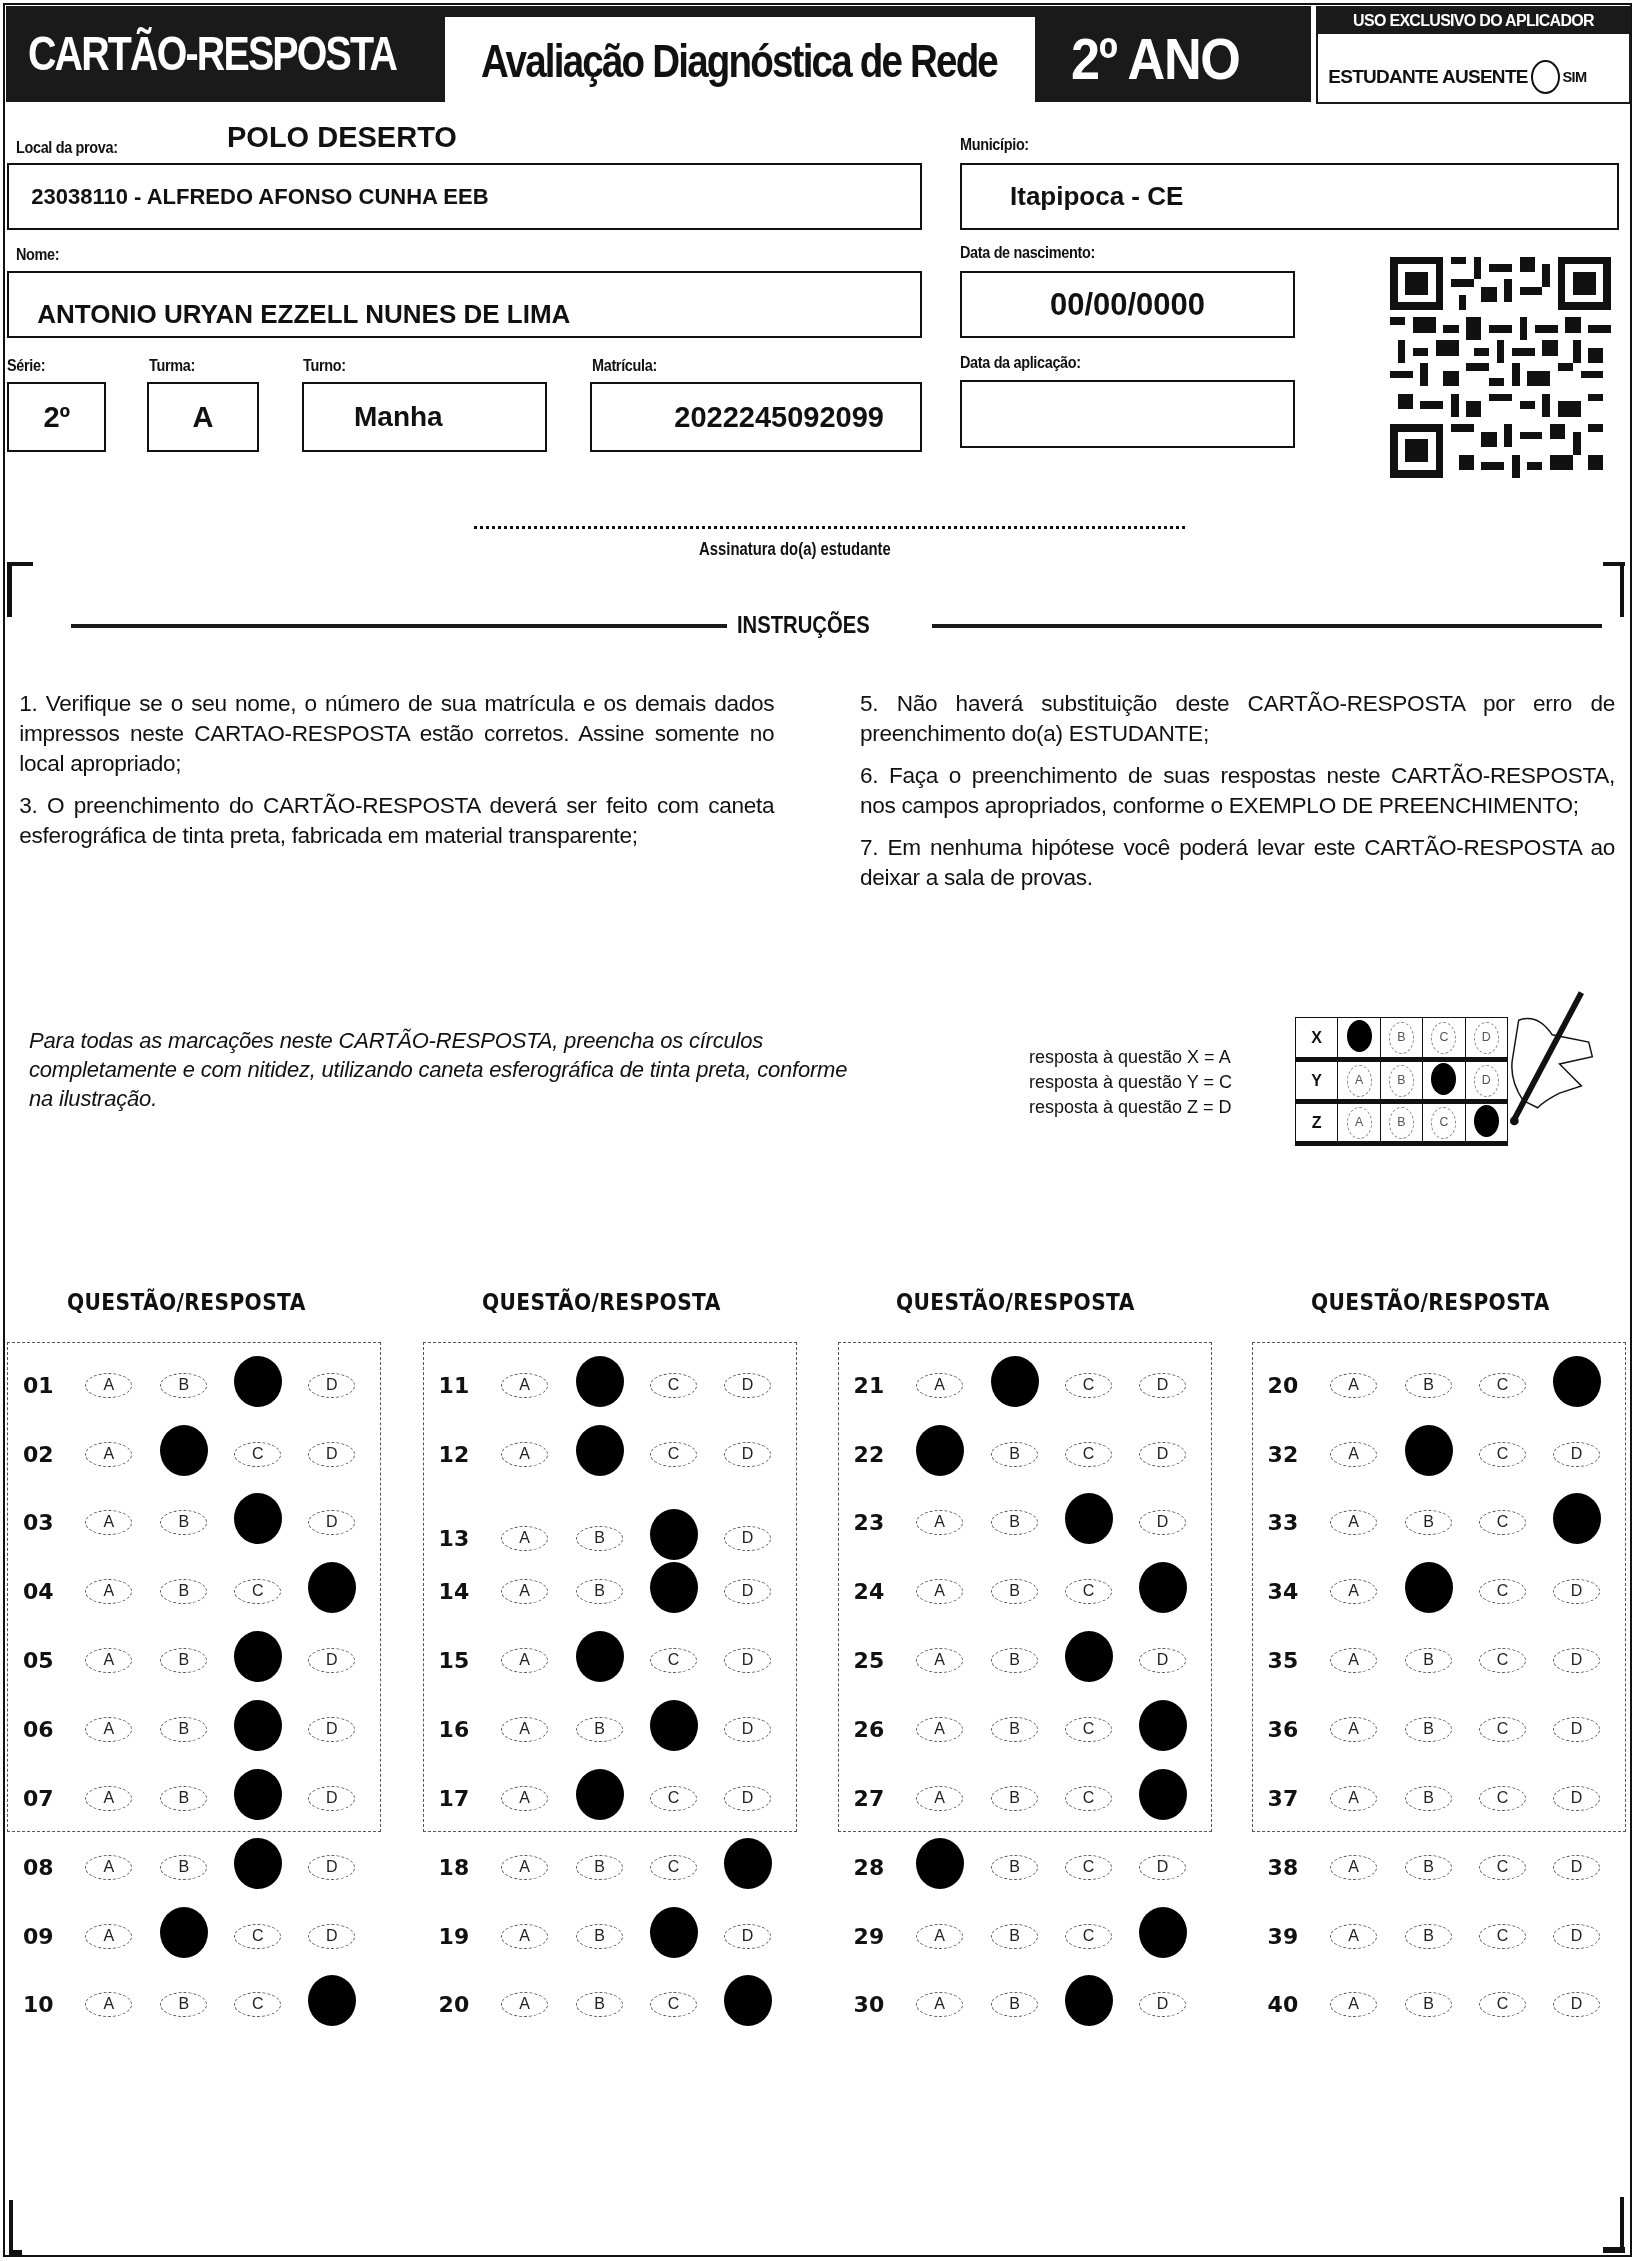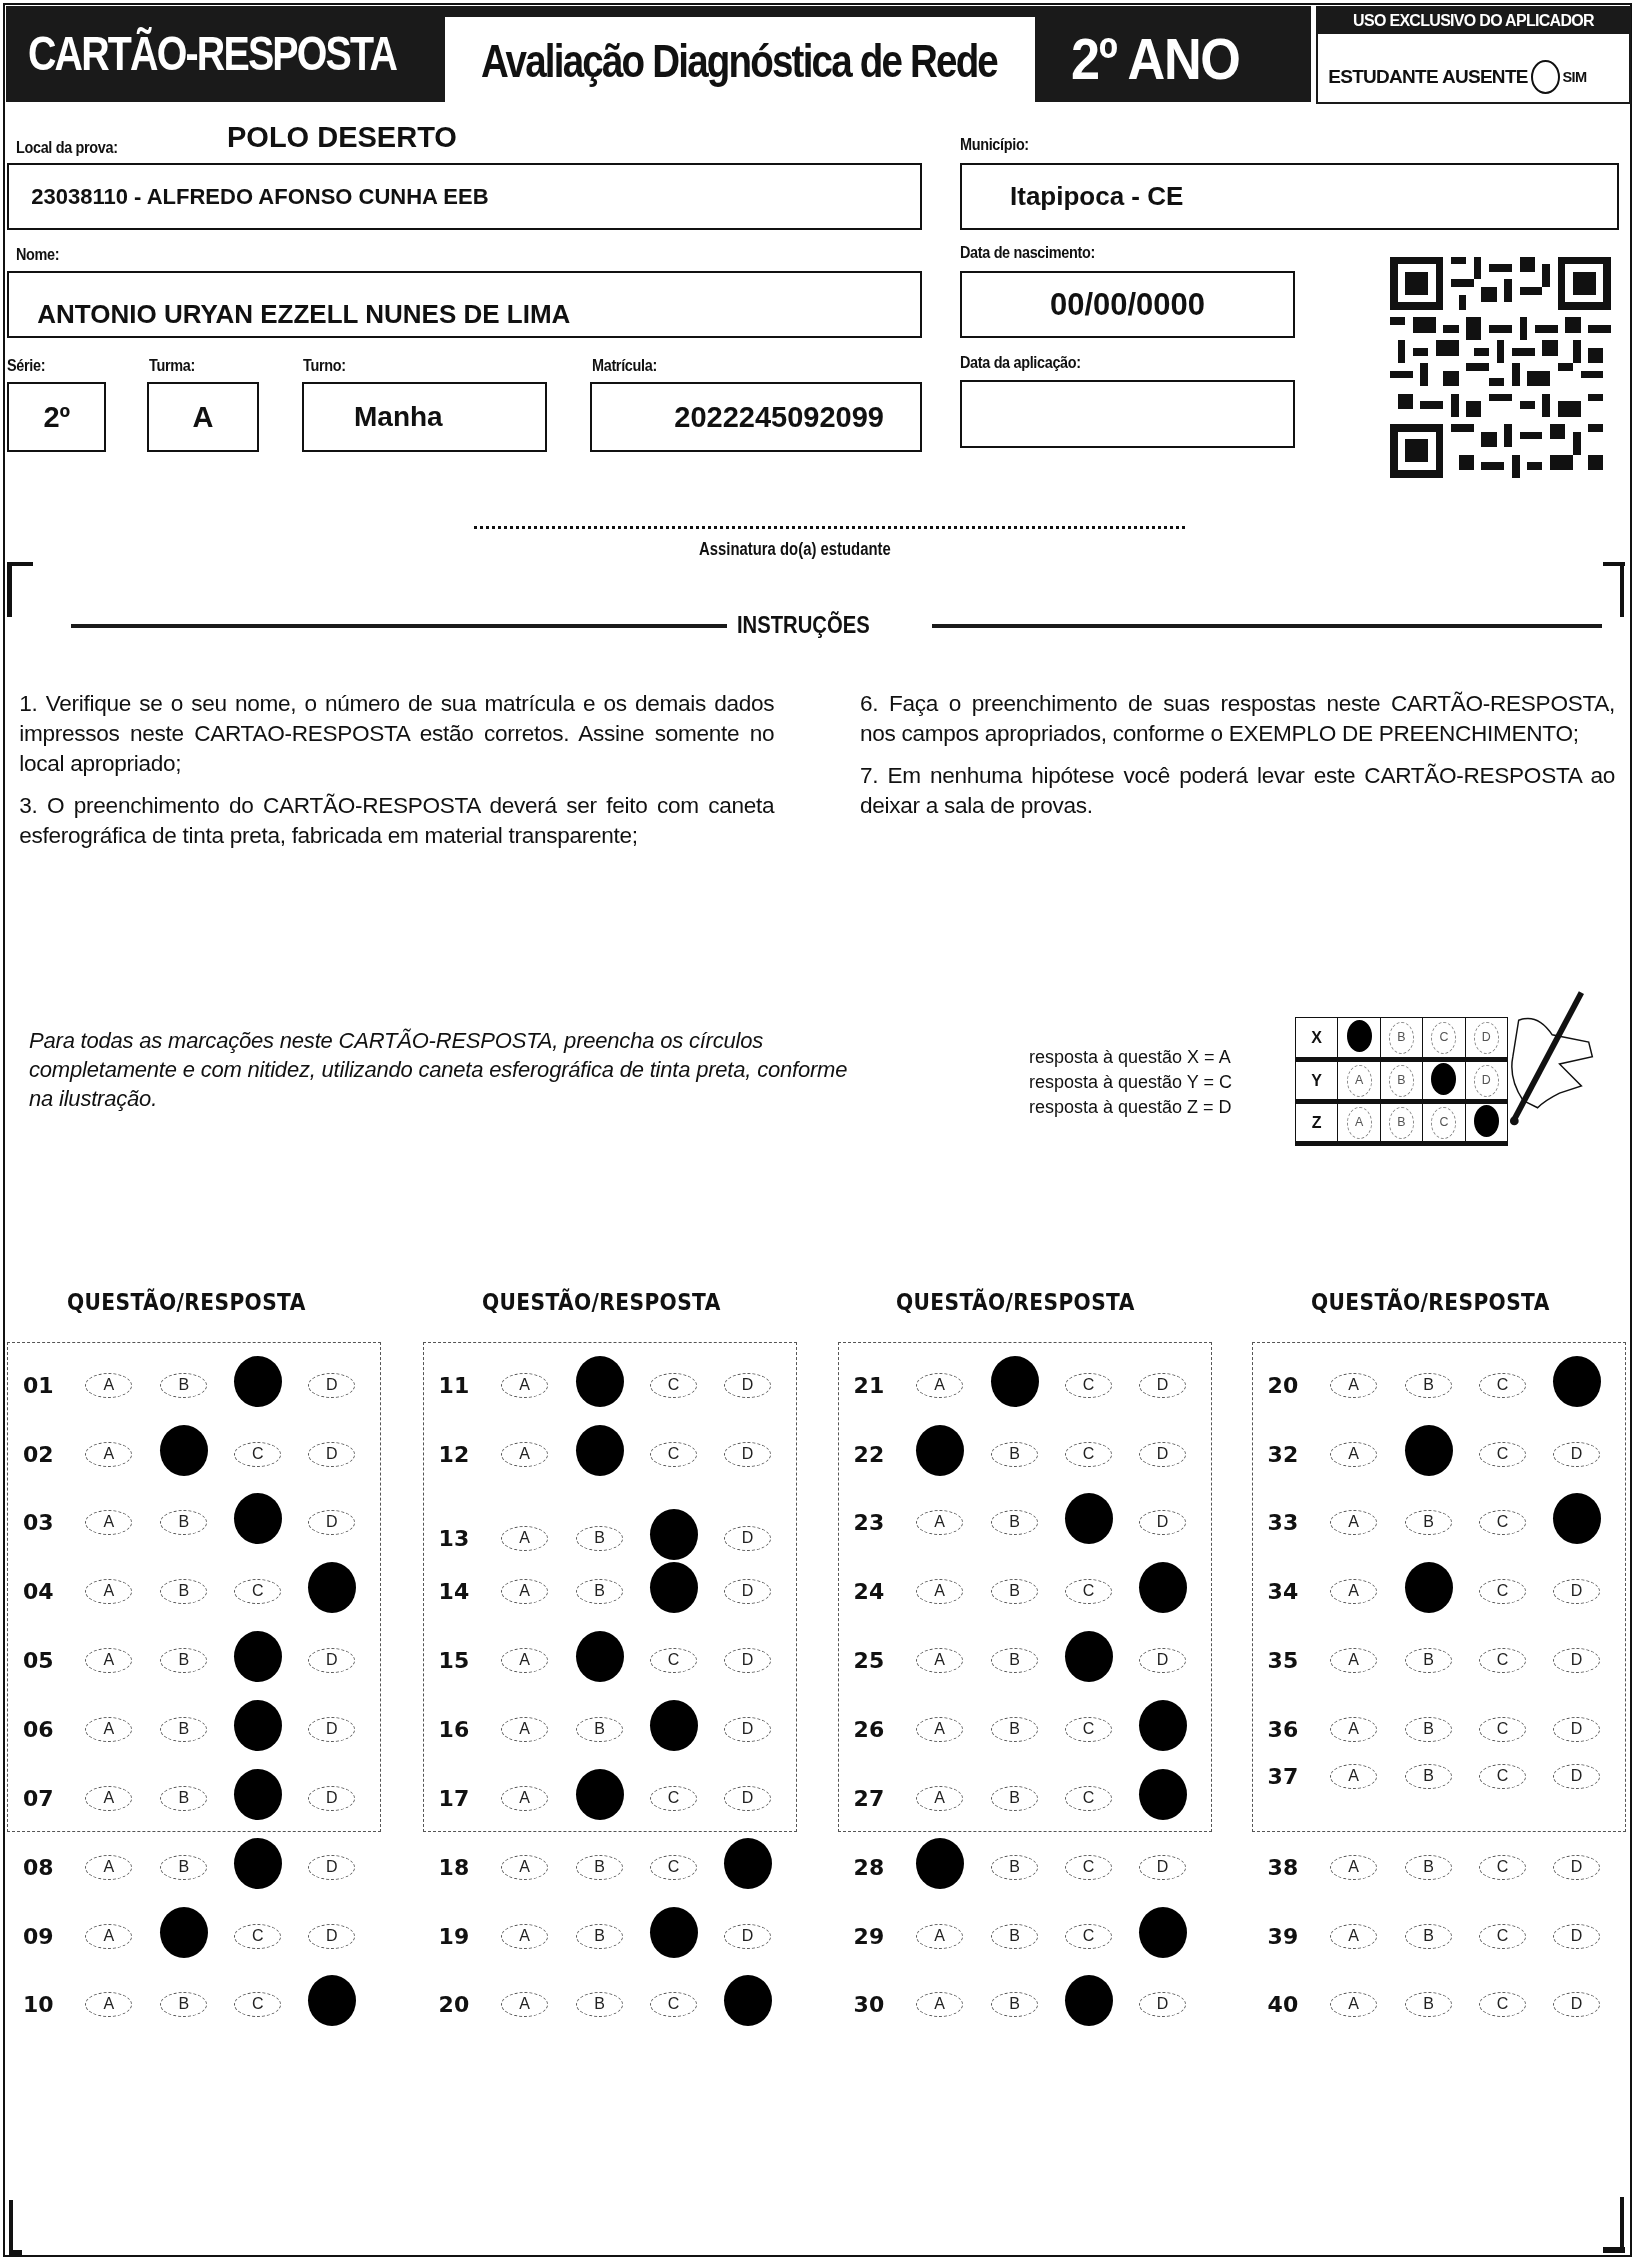--- a/index.html
+++ b/index.html
@@ -216,20 +216,21 @@
 
 <div class="instr-rule" style="left:71px;width:656px;"></div>
 <div class="instr-title">INSTRUÇÕES</div>
 <div class="instr-rule" style="left:932px;width:670px;"></div>
 
 <div class="instr-col" style="left:7.3px;width:779px;">
   <p>1. Verifique se o seu nome, o número de sua matrícula e os demais dados impressos neste CARTAO-RESPOSTA estão corretos. Assine somente no local apropriado;</p>
   <p>3. O preenchimento do CARTÃO-RESPOSTA deverá ser feito com caneta esferográfica de tinta preta, fabricada em material transparente;</p>
 </div>
 <div class="instr-col" style="left:848px;width:779px;">
+  <p>5. Não haverá substituição deste CARTÃO-RESPOSTA por erro de preenchimento do(a) ESTUDANTE;</p>
   <p>6. Faça o preenchimento de suas respostas neste CARTÃO-RESPOSTA, nos campos apropriados, conforme o EXEMPLO DE PREENCHIMENTO;</p>
   <p>7. Em nenhuma hipótese você poderá levar este CARTÃO-RESPOSTA ao deixar a sala de provas.</p>
 </div>
 
 <div class="howto">Para todas as marcações neste CARTÃO-RESPOSTA, preencha os círculos completamente e com nitidez, utilizando caneta esferográfica de tinta preta, conforme na ilustração.</div>
 <div class="example-legend">
   <div>resposta à questão X = A</div>
   <div>resposta à questão Y = C</div>
   <div>resposta à questão Z = D</div>
 </div>
@@ -523,21 +524,21 @@
         <span class="bubble" style="left: 226px;">C</span>
         <span class="bubble" style="left: 300px;">D</span>
       </div>
       <div class="qrow" style="top: 369px;">
         <span class="qnum">36</span>
         <span class="bubble" style="left: 77px;">A</span>
         <span class="bubble" style="left: 152px;">B</span>
         <span class="bubble" style="left: 226px;">C</span>
         <span class="bubble" style="left: 300px;">D</span>
       </div>
-      <div class="qrow" style="top: 416px; text-decoration: underline;">
+      <div class="qrow" style="top: 438px; text-decoration: underline;">
         <span class="qnum">37</span>
         <span class="bubble" style="left: 77px;">A</span>
         <span class="bubble" style="left: 152px;">B</span>
         <span class="bubble" style="left: 226px;">C</span>
         <span class="bubble" style="left: 300px;">D</span>
       </div>
       <div class="qrow" style="top: 507px;">
         <span class="qnum">38</span>
         <span class="bubble" style="left: 77px;">A</span>
         <span class="bubble" style="left: 152px;">B</span>

